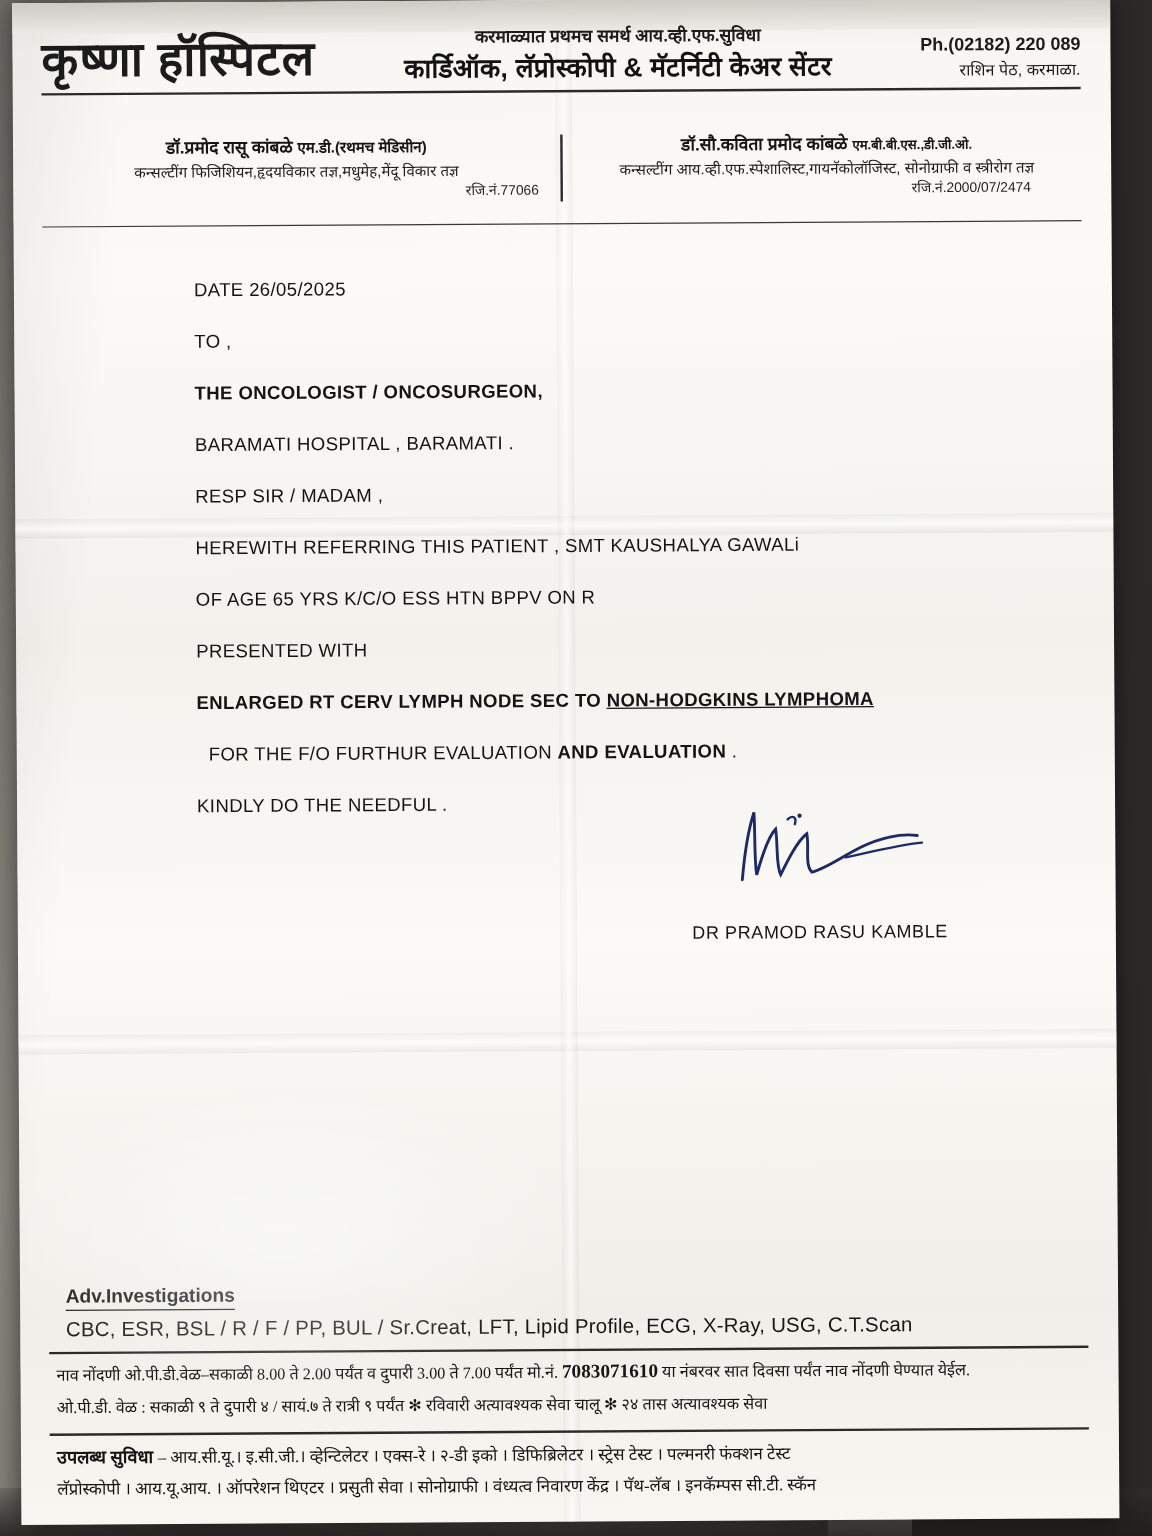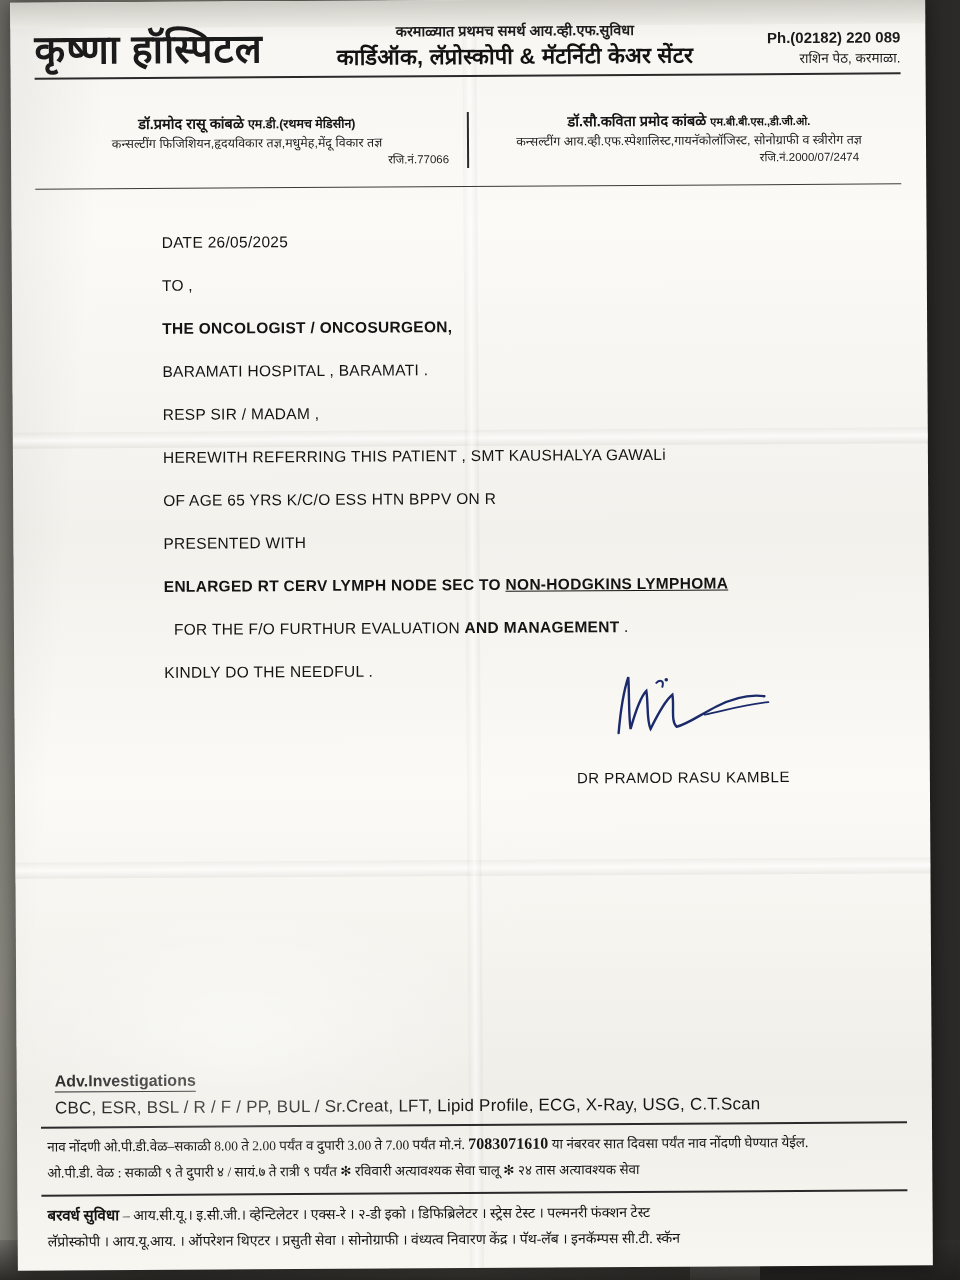--- a/index.html
+++ b/index.html
@@ -223,21 +223,21 @@
       <p class="line b">THE ONCOLOGIST / ONCOSURGEON,</p>
       <p class="line">BARAMATI HOSPITAL  , BARAMATI .</p>
       <p class="line">RESP SIR / MADAM  ,</p>
       <p class="line">HEREWITH  REFERRING   THIS PATIENT , SMT KAUSHALYA GAWALi</p>
       <p class="line">OF AGE 65 YRS  K/C/O ESS HTN  BPPV ON R</p>
       <p class="line">PRESENTED WITH</p>
       <p class="line b">
         <span>ENLARGED RT CERV LYMPH NODE SEC TO </span><span class="u">NON-HODGKINS LYMPHOMA</span>
       </p>
       <p class="line indent">
-        <span>FOR THE F/O FURTHUR EVALUATION  </span><span class="b">AND MANAGEMENT</span><span> .</span>
+        <span>FOR THE F/O FURTHUR EVALUATION  </span><span class="b">AND EVALUATION</span><span> .</span>
       </p>
       <p class="line">KINDLY DO THE NEEDFUL .</p>
     </div>
 
     <div id="sign">
       <svg width="220" height="70" viewBox="0 0 220 70" fill="none" xmlns="http://www.w3.org/2000/svg">
         <path d="M14 62 C16 40, 20 18, 24 6 C25 22, 24 44, 26 58 C30 44, 36 26, 42 20 C44 34, 42 50, 46 58 C52 46, 60 30, 68 24 C70 36, 66 50, 72 56 C82 54, 96 44, 112 36 C128 28, 146 24, 160 26" stroke="#1b2a6b" stroke-width="2.4" stroke-linecap="round"></path>
         <path d="M52 12 C56 8, 60 10, 58 16" stroke="#1b2a6b" stroke-width="2" stroke-linecap="round"></path>
         <circle cx="62" cy="9" r="1.8" fill="#1b2a6b"></circle>
         <path d="M100 44 C120 40, 142 34, 164 32" stroke="#1b2a6b" stroke-width="1.8" stroke-linecap="round"></path>
@@ -258,21 +258,21 @@
           <span>या नंबरवर सात दिवसा पर्यंत नाव नोंदणी घेण्यात येईल.</span>
         </div>
         <div class="fl">
           <span>ओ.पी.डी. वेळ : सकाळी ९ ते दुपारी ४  /  सायं.७ ते रात्री ९ पर्यंत</span>
           <span class="star">✻ रविवारी अत्यावश्यक सेवा चालू ✻ २४ तास अत्यावश्यक सेवा</span>
         </div>
       </div>
       <div id="f-rule2"></div>
       <div id="f-avail">
         <div class="t">
-          <span>बरवर्ध सुविधा</span>
+          <span>उपलब्ध सुविधा</span>
           <span class="t2">– आय.सी.यू.। इ.सी.जी.। व्हेन्टिलेटर । एक्स-रे । २-डी इको । डिफिब्रिलेटर । स्ट्रेस टेस्ट । पल्मनरी फंक्शन टेस्ट</span>
         </div>
         <div class="t t2">लॅप्रोस्कोपी । आय.यू.आय. । ऑपरेशन थिएटर । प्रसुती सेवा । सोनोग्राफी । वंध्यत्व निवारण केंद्र । पॅथ-लॅब । इनकॅम्पस सी.टी. स्कॅन</div>
       </div>
     </div>
 
     <div class="glare" style="left:-40px; top:900px; width:520px; height:260px;"></div>
     <div class="shade" style="left:0; top:0; width:100%; height:40px;"></div>
   </div>
 </div>

